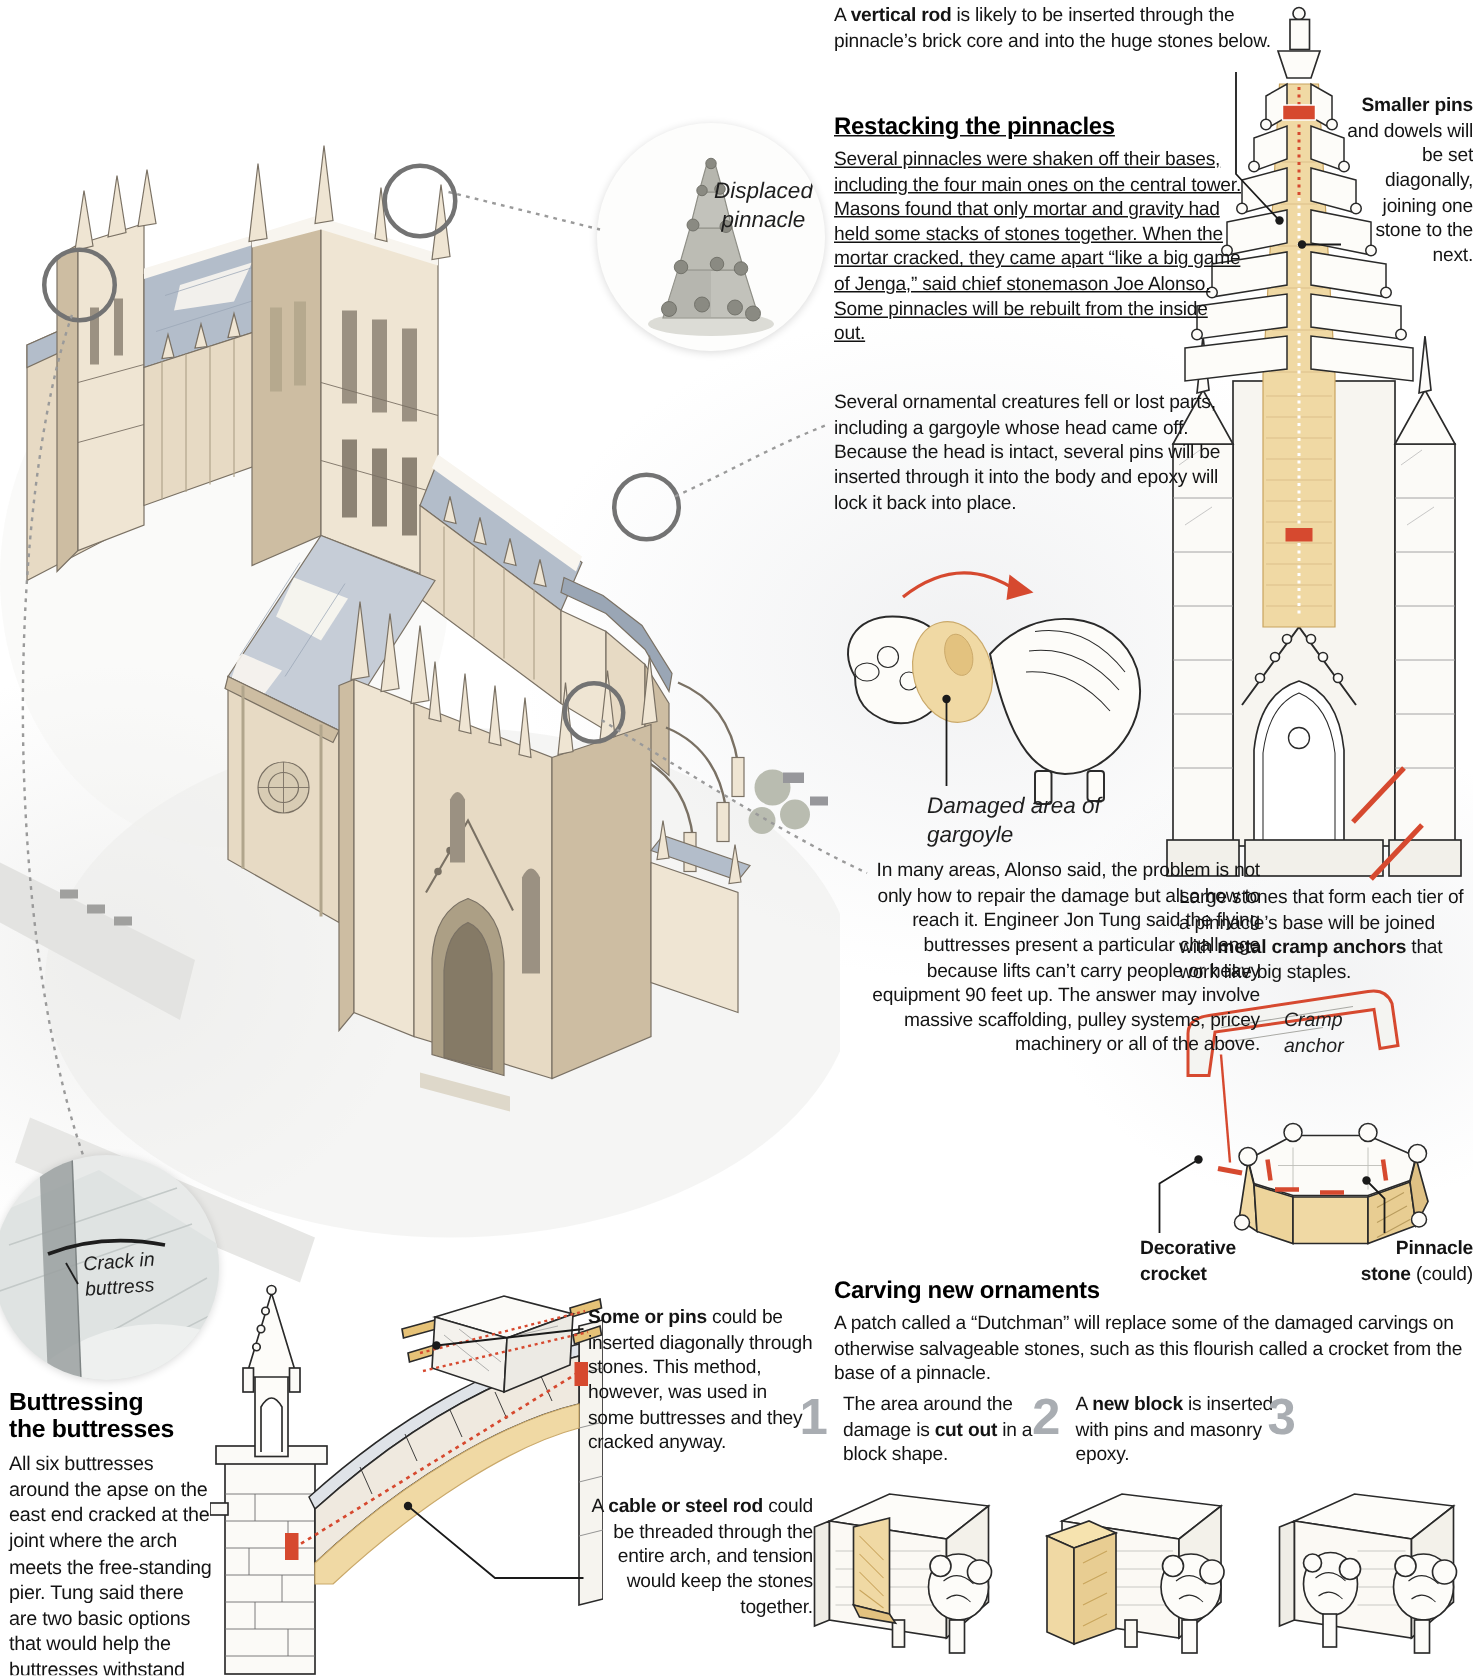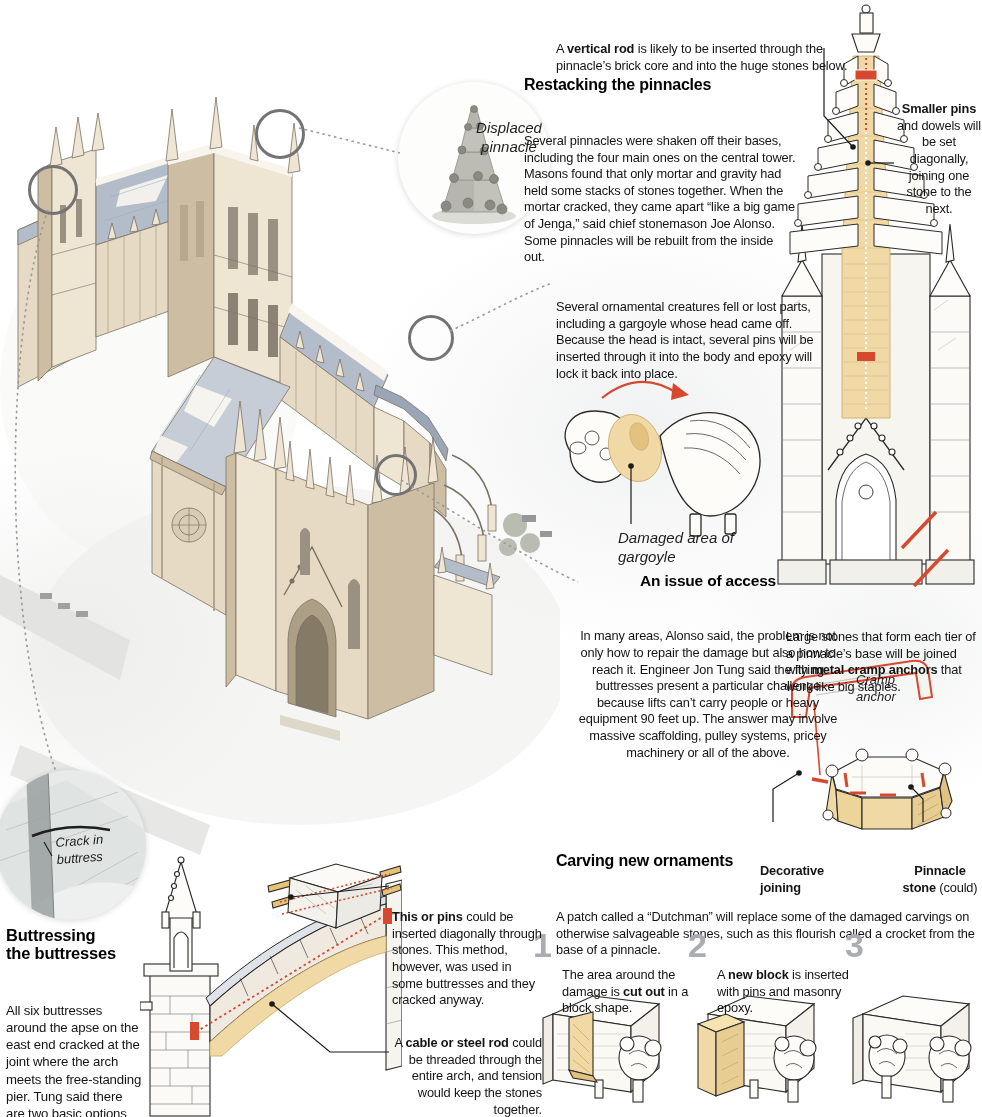--- a/index.html
+++ b/index.html
@@ -5,24 +5,24 @@
   html,body{margin:0;padding:0;background:#fff;}
   #canvas{
     position:relative;width:982px;height:1117px;overflow:hidden;background:#fff;
     font-family:"Liberation Sans","DejaVu Sans",sans-serif;color:#111;
     background-image:
       radial-gradient(420px 320px at 640px 430px, rgba(208,210,214,.30), rgba(255,255,255,0) 70%),
       radial-gradient(300px 280px at 80px 640px, rgba(214,214,211,.35), rgba(255,255,255,0) 70%),
       radial-gradient(280px 220px at 890px 650px, rgba(214,216,219,.30), rgba(255,255,255,0) 70%);
   }
   .abs{position:absolute;}
-  .body-text{font-size:12.8px;line-height:1.3;letter-spacing:-.15px;color:#141414;margin-top:39px;}
+  .body-text{font-size:12.8px;line-height:1.3;letter-spacing:-.15px;color:#141414;}
   .heading{font-size:16px;font-weight:bold;letter-spacing:-.2px;color:#000;margin:0 0 4px 0;white-space:pre-line;line-height:1.12;}
   .label-italic{font-style:italic;font-size:15px;line-height:1.28;color:#1e1e1e;}
-  .right{text-align:center;}
+  .right{text-align:right;}
   .marker{position:absolute;border:3.5px solid #737373;border-radius:50%;background:transparent;}
   .photo-circle{position:absolute;border-radius:50%;overflow:hidden;box-shadow:0 1px 6px rgba(0,0,0,.15);}
   .step-num{font-size:34px;font-weight:bold;color:#a9adb2;line-height:1;}
   b{font-weight:bold;}
   svg{display:block;}
 </style>
 </head>
 <body>
 
 <div id="canvas">
@@ -429,47 +429,46 @@
       <circle cx="799" cy="773" r="2.8"></circle>
       <circle cx="911" cy="787" r="2.8"></circle>
       <circle cx="631" cy="466" r="2.8"></circle>
     </g>
   </svg>
 
   <div class="abs body-text" style="left:556px;top:2px;width:292px;z-index:5;">
     <span>A </span><b>vertical rod</b><span> is likely to be inserted through the pinnacle’s brick core and into the huge stones below.</span>
   </div>
 
-  <div class="abs" style="left:524px;top:76px;width:272px;z-index:5;">
+  <div class="abs" style="left:556px;top:76px;width:272px;z-index:5;text-decoration:underline;">
     <div class="heading">Restacking the pinnacles</div>
     <div class="body-text">Several pinnacles were shaken off their bases, including the four main ones on the central tower. Masons found that only mortar and gravity had held some stacks of stones together. When the mortar cracked, they came apart “like a big game of Jenga,” said chief stonemason Joe Alonso. Some pinnacles will be rebuilt from the inside out.</div>
   </div>
 
   <div class="abs body-text right" style="left:896px;top:62px;width:86px;z-index:5;">
     <b>Smaller pins</b><span> and dowels will be set diagonally, joining one stone to the next.</span>
   </div>
 
   <div class="abs" style="left:556px;top:260px;width:272px;z-index:5;">
     <div class="body-text">Several ornamental creatures fell or lost parts, including a gargoyle whose head came off. Because the head is intact, several pins will be inserted through it into the body and epoxy will lock it back into place.</div>
   </div>
 
   <div class="abs label-italic" style="left:618px;top:528px;width:132px;z-index:5;">Damaged area of gargoyle</div>
 
   <div class="abs right" style="left:576px;top:572px;width:264px;z-index:5;">
-    <div class="heading" style="font-size:15.5px;">An issue of access</div>
     <div class="body-text">In many areas, Alonso said, the problem is not only how to repair the damage but also how to reach it. Engineer Jon Tung said the flying buttresses present a particular challenge because lifts can’t carry people or heavy equipment 90 feet up. The answer may involve massive scaffolding, pulley systems, pricey machinery or all of the above.</div>
   </div>
 
   <div class="abs body-text" style="left:786px;top:590px;width:196px;z-index:5;">
     <span>Large stones that form each tier of a pinnacle’s base will be joined with </span><b>metal cramp anchors</b><span> that work like big staples.</span>
   </div>
 
   <div class="abs label-italic" style="left:856px;top:672px;width:62px;font-size:13px;z-index:5;">Cramp anchor</div>
 
-  <div class="abs body-text" style="left:760px;top:824px;width:80px;font-weight:bold;z-index:5;">Decorative joining</div>
+  <div class="abs body-text" style="left:760px;top:824px;width:80px;font-weight:bold;z-index:5;">Decorative crocket</div>
 
   <div class="abs body-text right" style="left:898px;top:824px;width:84px;z-index:5;">
     <b>Pinnacle stone</b><span> (could)</span>
   </div>
 
   <div class="abs" style="left:556px;top:852px;width:428px;z-index:5;">
     <div class="heading">Carving new ornaments</div>
     <div class="body-text">A patch called a “Dutchman” will replace some of the damaged carvings on otherwise salvageable stones, such as this flourish called a crocket from the base of a pinnacle.</div>
   </div>
 
@@ -483,20 +482,20 @@
   </div>
   <div class="abs step-num" style="left:845px;top:928px;z-index:5;">3</div>
 
   <div class="abs" style="left:6px;top:926px;width:136px;z-index:5;">
     <div class="heading" style="font-size:16.5px;">Buttressing
 the buttresses</div>
     <div class="body-text" style="font-size:13.2px;">All six buttresses around the apse on the east end cracked at the joint where the arch meets the free-standing pier. Tung said there are two basic options that would help the buttresses withstand another jolt.</div>
   </div>
 
   <div class="abs body-text" style="left:392px;top:870px;width:150px;z-index:5;">
-    <b>This or pins</b><span> could be inserted diagonally through stones. This method, however, was used in some buttresses and they cracked anyway.</span>
+    <b>Some or pins</b><span> could be inserted diagonally through stones. This method, however, was used in some buttresses and they cracked anyway.</span>
   </div>
 
   <div class="abs body-text" style="left:392px;top:996px;width:150px;z-index:5;text-align:right;">
     <span>A </span><b>cable or steel rod</b><span> could be threaded through the entire arch, and tension would keep the stones together.</span>
   </div>
 
 </div>
 
 </body></html>

